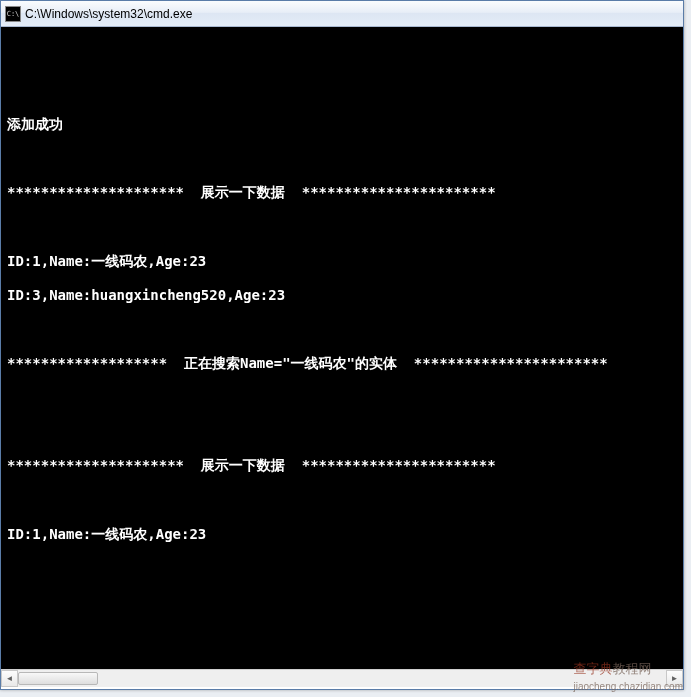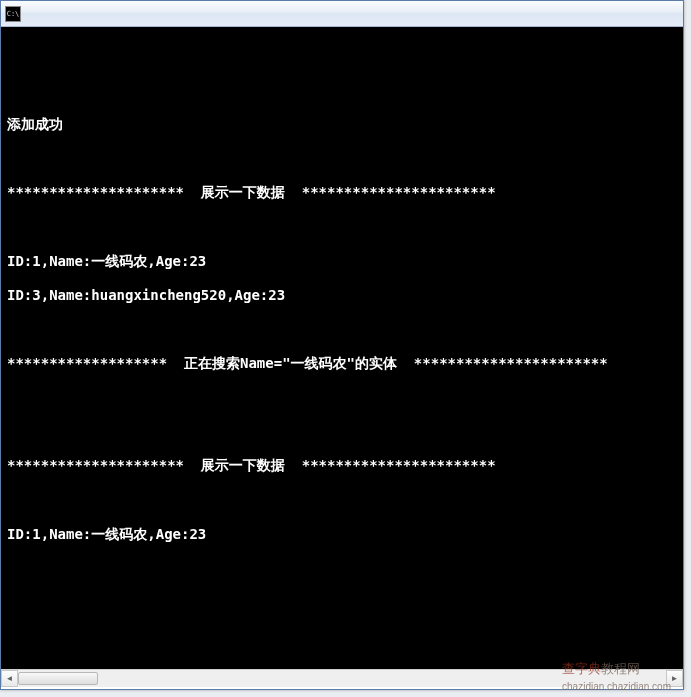--- a/index.html
+++ b/index.html
@@ -89,36 +89,37 @@
       left: 0;
       top: 2px;
       width: 80px;
       height: 13px;
       background: linear-gradient(to bottom, #f8f8f8, #dedede);
       border: 1px solid #b8b8b8;
       border-radius: 2px;
     }
     .watermark {
       position: absolute;
-      right: 20px;
+      right: 8px;
       bottom: 4px;
       font-size: 13px;
       color: rgba(120, 100, 90, 0.75);
       pointer-events: none;
     }
     .watermark .brand {
       color: rgba(150, 50, 30, 0.7);
     }
   </style>
 </head>
 <body>
 
 <div class="window">
   <div class="titlebar">
     <div class="titlebar-icon">C:\</div>
+    <span>C:\Windows\system32\cmd.exe</span>
   </div>
   <div class="console-area">
 <div class="console-line"></div>
 <div class="console-line"></div>
 <div class="console-line">添加成功</div>
 <div class="console-line"></div>
 <div class="console-line">*********************  展示一下数据  ***********************</div>
 <div class="console-line"></div>
 <div class="console-line">ID:1,Name:一线码农,Age:23</div>
 <div class="console-line">ID:3,Name:huangxincheng520,Age:23</div>
@@ -152,14 +153,14 @@
     <div class="scroll-arrow-left">◄</div>
     <div class="scroll-track">
       <div class="scroll-thumb"></div>
     </div>
     <div class="scroll-arrow-right">►</div>
   </div>
 </div>
 
 <div class="watermark">
   <span class="brand">查字典</span><span>教程网</span><br>
-  <span style="font-size:10px;">chazidian.chazidian.com</span>
+  <span style="font-size:10px;">jiaocheng.chazidian.com</span>
 </div>
 
 </body></html>

